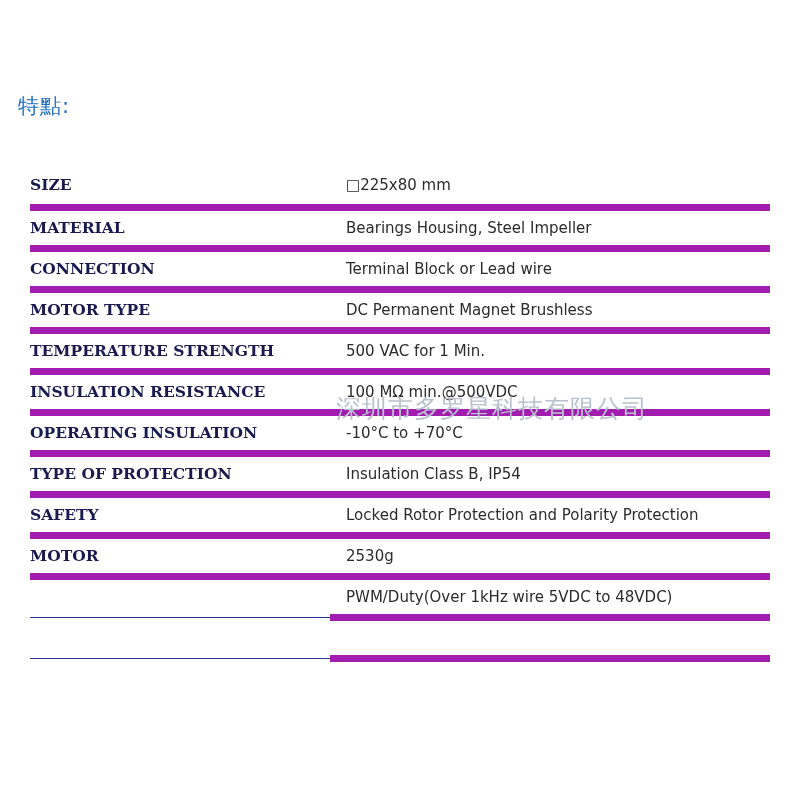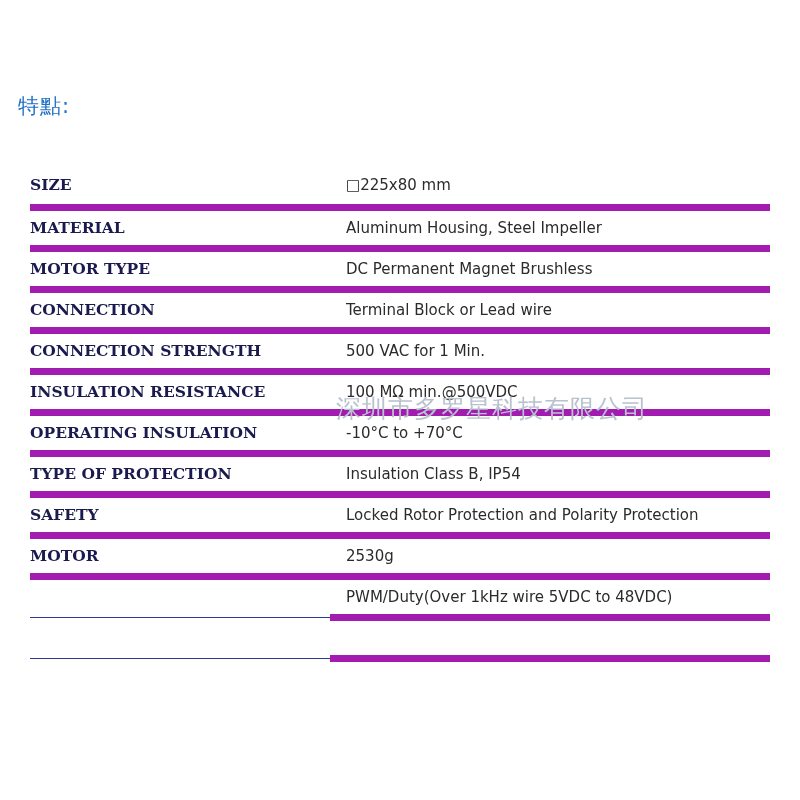--- a/index.html
+++ b/index.html
@@ -84,32 +84,32 @@
   <div class="heading">特點:</div>
 
   <table class="spec-table">
     <tbody>
       <tr>
         <td class="label-cell">SIZE</td>
         <td class="value-cell">□225x80 mm</td>
       </tr>
       <tr>
         <td class="label-cell">MATERIAL</td>
-        <td class="value-cell">Aluminum Housing, Steel Impeller</td>
+        <td class="value-cell">Bearings Housing, Steel Impeller</td>
+      </tr>
+      <tr>
+        <td class="label-cell">CONNECTION</td>
+        <td class="value-cell">Terminal Block or Lead wire</td>
       </tr>
       <tr>
         <td class="label-cell">MOTOR TYPE</td>
         <td class="value-cell">DC Permanent Magnet Brushless</td>
       </tr>
       <tr>
-        <td class="label-cell">CONNECTION</td>
-        <td class="value-cell">Terminal Block or Lead wire</td>
-      </tr>
-      <tr>
-        <td class="label-cell">CONNECTION STRENGTH</td>
+        <td class="label-cell">TEMPERATURE STRENGTH</td>
         <td class="value-cell">500 VAC for 1 Min.</td>
       </tr>
       <tr>
         <td class="label-cell">INSULATION RESISTANCE</td>
         <td class="value-cell">100 MΩ min.@500VDC</td>
       </tr>
       <tr>
         <td class="label-cell">OPERATING INSULATION</td>
         <td class="value-cell">-10°C to +70°C</td>
       </tr>

